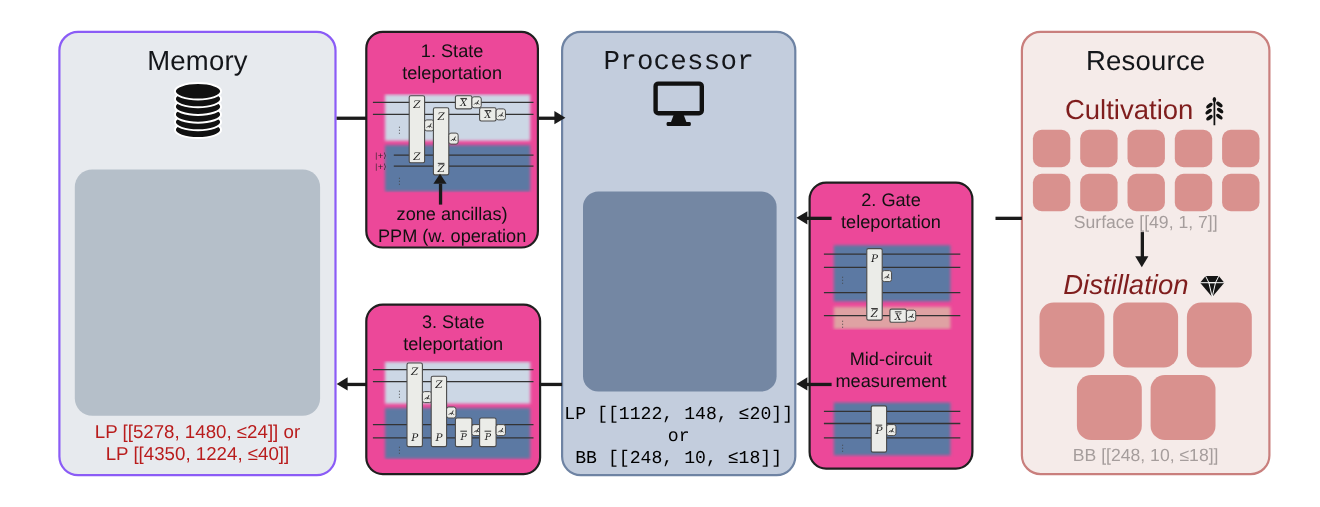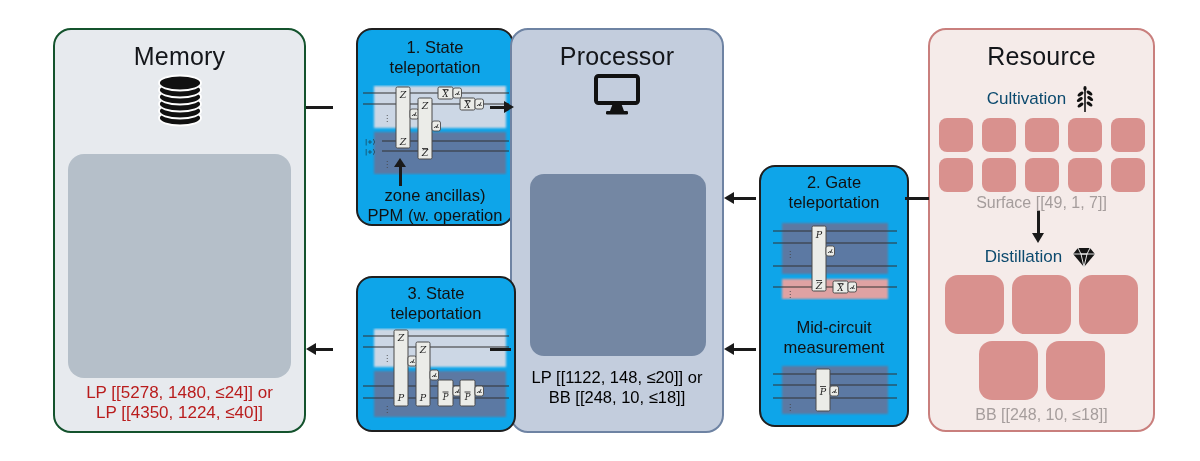--- a/index.html
+++ b/index.html
@@ -2,47 +2,47 @@
 <html><head>
 <meta charset="utf-8">
 <style>
   html,body{margin:0;padding:0;background:#ffffff;}
   .canvas{position:relative;width:1200px;height:461px;background:#ffffff;
           font-family:"Liberation Sans",sans-serif;overflow:hidden;}
   .block{position:absolute;box-sizing:border-box;}
   .abs{position:absolute;}
   
   .memory{left:53px;top:28px;width:253px;height:405px;background:#e7eaee;
-          border:2px solid #14532d;border-radius:18px;}
+          border:2px solid #8b5cf6;border-radius:18px;}
   .processor{left:510px;top:28px;width:214px;height:405px;background:#c3cddd;
-          border:2px solid #6e83a3;border-radius:18px;}
+          border:2px solid #6e83a3;border-radius:18px;font-family:Liberation Mono, monospace;}
   .resource{left:928px;top:28px;width:227px;height:404px;background:#f5ebe9;
           border:2px solid #c97f7d;border-radius:18px;}
   .block-title{position:absolute;top:12px;left:0;width:100%;text-align:center;
           font-size:25px;color:#14161a;letter-spacing:.2px;}
   .inner-region{position:absolute;border-radius:16px;}
   .mem-region{left:13px;top:124px;width:223px;height:224px;background:#b5bfc9;}
   .proc-region{left:18px;top:144px;width:176px;height:182px;background:#7487a3;border-radius:14px;}
   .code{position:absolute;left:0;width:100%;text-align:center;font-size:17px;line-height:20px;}
   .code span{display:block;}
   .mem-code{top:353px;color:#b91c1c;}
   .proc-code{top:337px;color:#000000;font-size:16.5px;}
   .res-code{color:#a59d9c;font-size:16px;line-height:18px;}
   
-  .stepbox{position:absolute;background:#0ea5e9;border:2px solid #1f1f1f;border-radius:16px;box-sizing:border-box;margin-left:24px;}
+  .stepbox{position:absolute;background:#ec4899;border:2px solid #1f1f1f;border-radius:16px;box-sizing:border-box;}
   .box1{left:332px;top:28px;width:158px;height:198px;}
   .box3{left:332px;top:276px;width:160px;height:156px;}
   .box2{left:735px;top:165px;width:150px;height:262px;}
   .step-title{position:absolute;left:0;width:100%;text-align:center;
           font-size:16.5px;line-height:19.5px;color:#111;}
   .step-title span{display:block;}
   
   .res-row{position:absolute;left:0;width:100%;display:flex;justify-content:center;
            align-items:center;gap:8px;}
-  .res-label{font-size:17px;color:#0c4a6e;}
+  .res-label{font-size:25px;color:#7f1d1d;}
   .sq-rows{position:absolute;left:0;width:100%;display:flex;flex-direction:column;align-items:center;}
   .sq-row{display:flex;justify-content:center;}
   .sq-s{width:34px;height:34px;background:#d9918e;border-radius:8px;}
   .sq-l{width:59px;height:59px;background:#d9918e;border-radius:13px;}
   
   .aline{position:absolute;background:#1a1a1a;}
   .hline{height:3px;}
   .vline{width:3px;}
   .ah{position:absolute;width:0;height:0;}
   .ah-right{border-top:6px solid transparent;border-bottom:6px solid transparent;border-left:10px solid #1a1a1a;}
@@ -304,21 +304,21 @@
       </div>
       <div class="sq-row" style="gap:9px;">
         <div class="sq-s"></div>
         <div class="sq-s"></div>
         <div class="sq-s"></div>
         <div class="sq-s"></div>
         <div class="sq-s"></div>
       </div>
     </div>
     <div class="code res-code" style="top:164px;">Surface [[49, 1, 7]]</div>
-    <div class="res-row" style="top:215px;">
+    <div class="res-row" style="top:215px;font-style:italic;">
       <span class="res-label">Distillation</span>
       <svg width="28" height="24" viewBox="0 0 28 24">
         <polygon points="3,9 8,3 20,3 25,9 14,22" fill="#151515"></polygon>
         <path d="M3,9 H25 M8,3 L11,9 L14,22 M20,3 L17,9 L14,22 M11,9 H17" stroke="#fff" stroke-width="0.9" fill="none"></path>
       </svg>
     </div>
     <div class="sq-rows" style="top:245px;gap:7px;">
       <div class="sq-row" style="gap:8px;">
         <div class="sq-l"></div>
         <div class="sq-l"></div>

